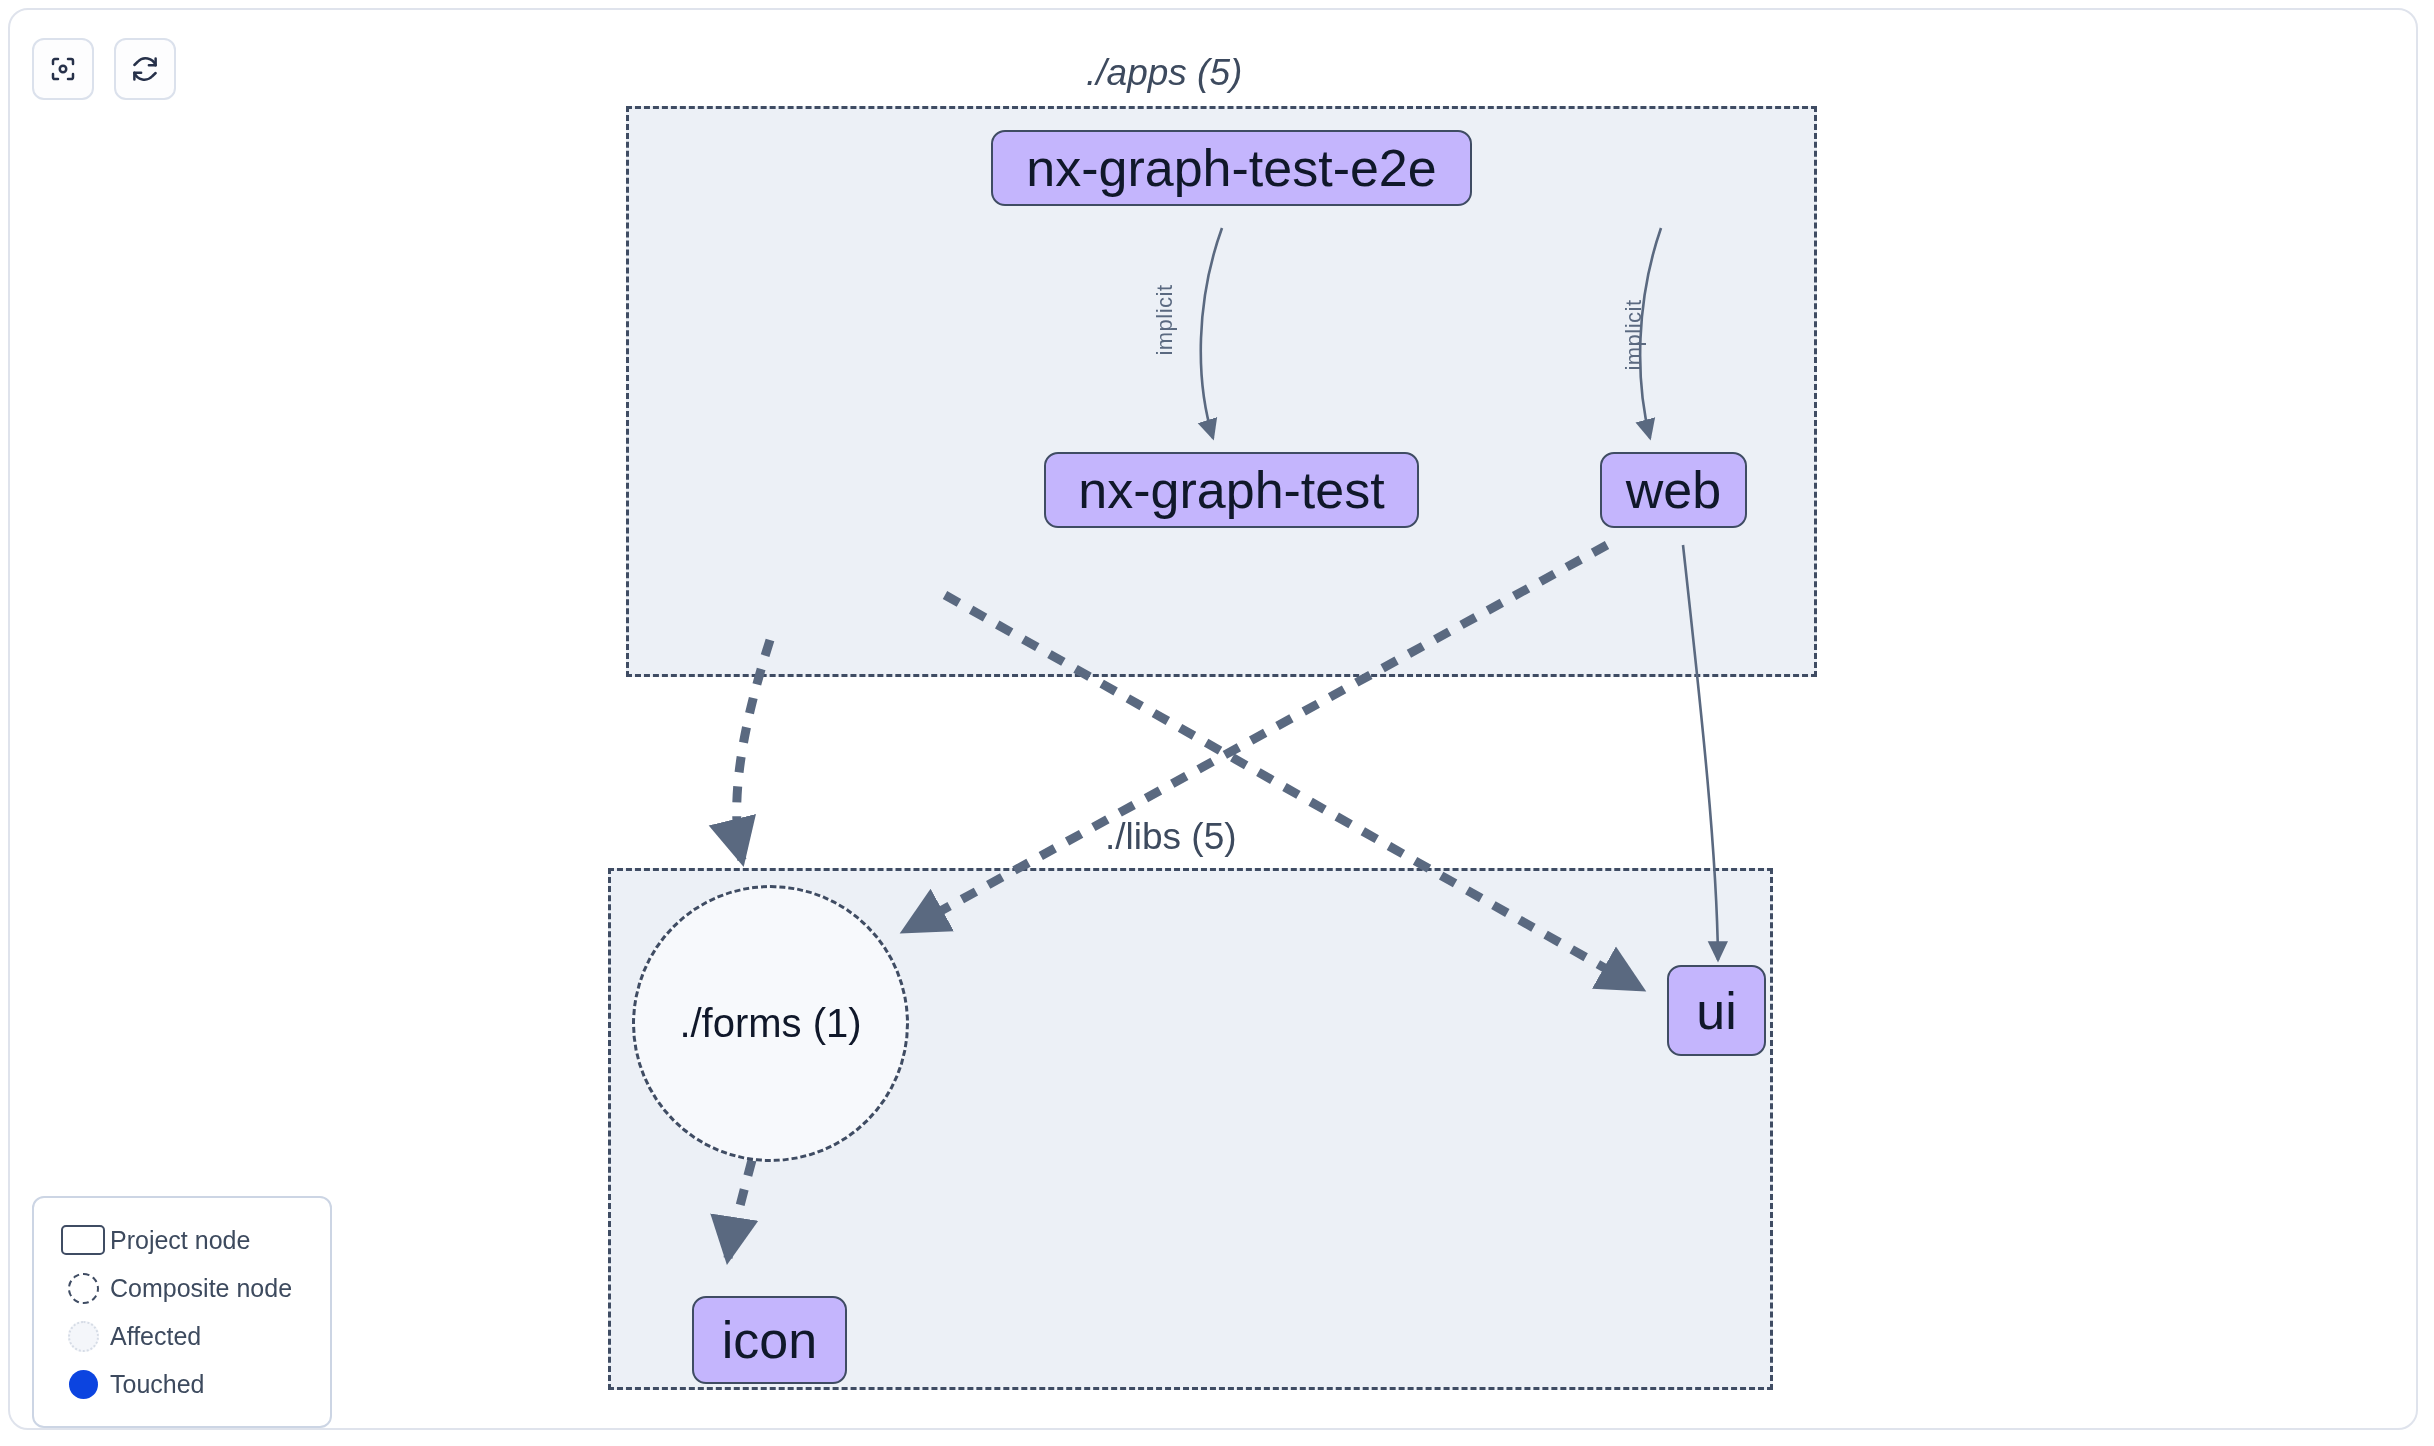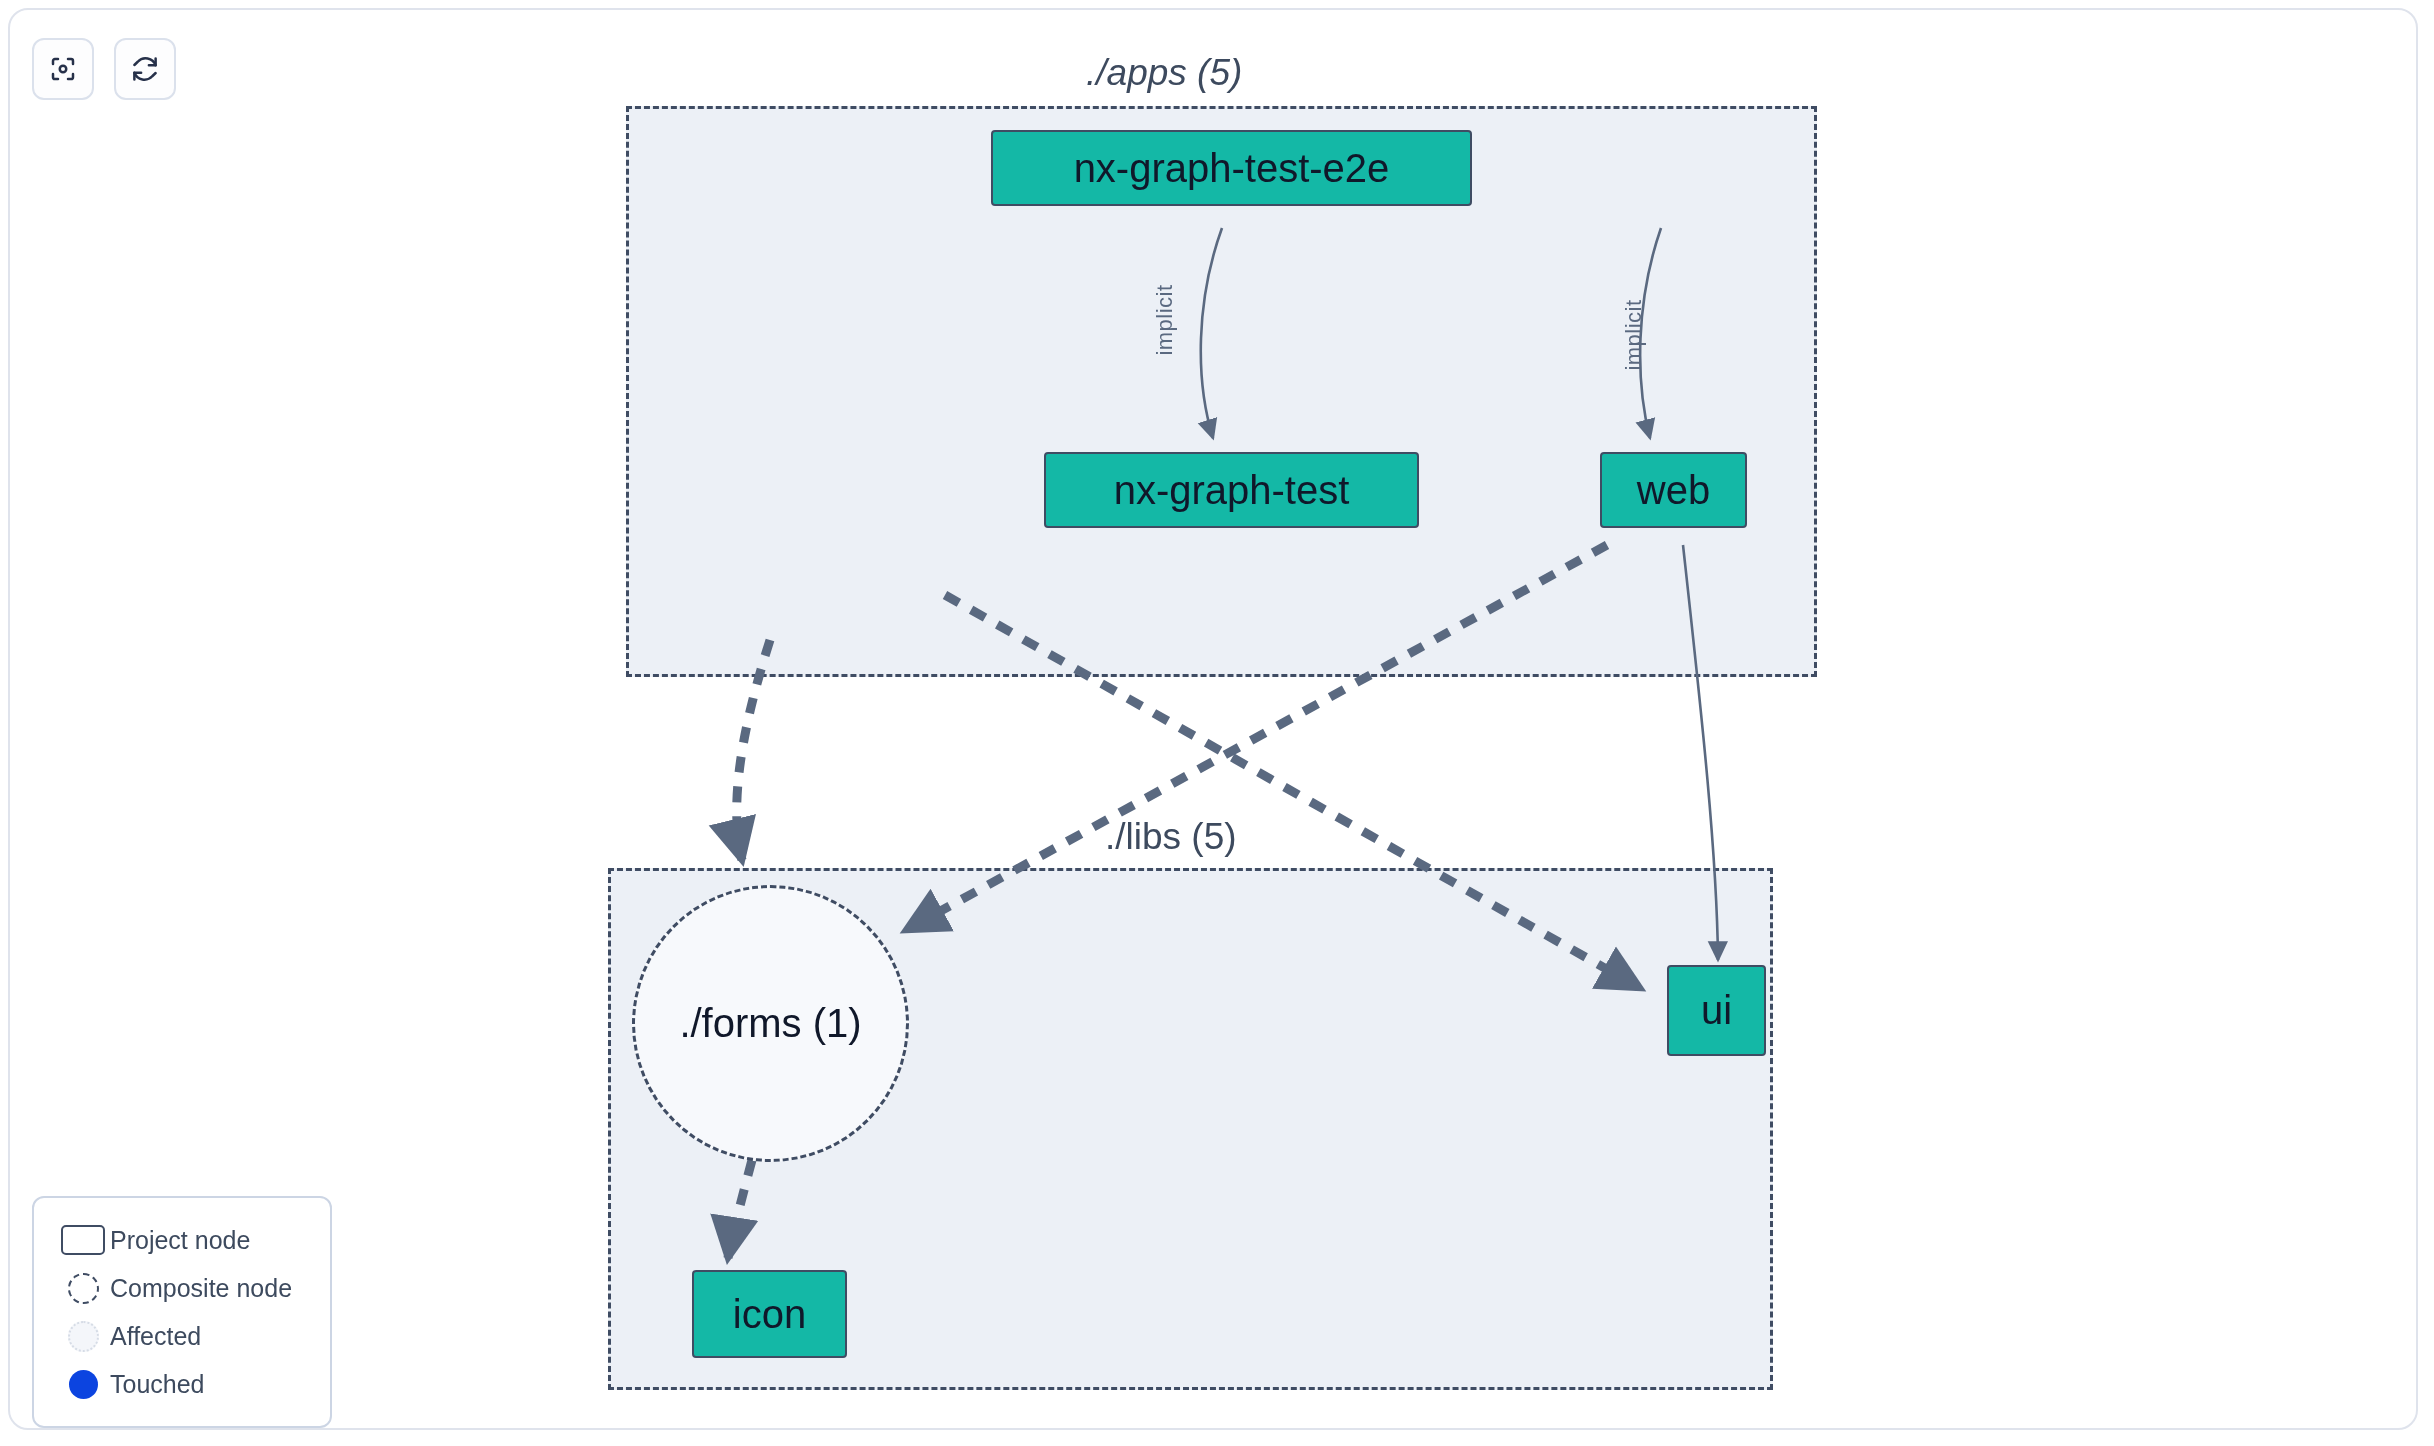--- a/index.html
+++ b/index.html
@@ -87,30 +87,30 @@
     padding: 0 10px;
     white-space: nowrap;
     z-index: 12;
     line-height: 1;
   }
 
   
   .proj-node {
     position: absolute;
     border: 2.5px solid #3f4c63;
-    border-radius: 4px;
-    background: #14b8a6;
+    border-radius: 14px;
+    background: #c4b5fd;
     display: flex;
     align-items: center;
     justify-content: center;
     box-sizing: border-box;
     z-index: 30;
     cursor: pointer;
     color: #10182a;
-    font-size: 40px;
+    font-size: 52px;
     white-space: nowrap;
     padding: 0 22px;
   }
 
   
   .comp-node {
     position: absolute;
     border: 3px dashed #3f4c63;
     border-radius: 50%;
     background: #f7f9fc;
@@ -251,21 +251,21 @@
     </div>
 
     <div class="comp-node" style="left:632px; top:885px; width:277px; height:277px;">
       <span>./forms (1)</span>
     </div>
 
     <div class="proj-node" style="left:1667px; top:965px; width:99px; height:91px;">
       <span>ui</span>
     </div>
 
-    <div class="proj-node" style="left:692px; top:1270px; width:155px; height:88px;">
+    <div class="proj-node" style="left:692px; top:1296px; width:155px; height:88px;">
       <span>icon</span>
     </div>
 
   </div>
 
   <div class="toolbar">
     <button class="tool-btn" title="Focus graph">
       <span>
         <svg width="30" height="30" viewBox="0 0 24 24" fill="none" stroke="#27314a" stroke-width="2" stroke-linecap="round" stroke-linejoin="round">
           <path d="M4 8V5.5A1.5 1.5 0 0 1 5.5 4H8"></path>

